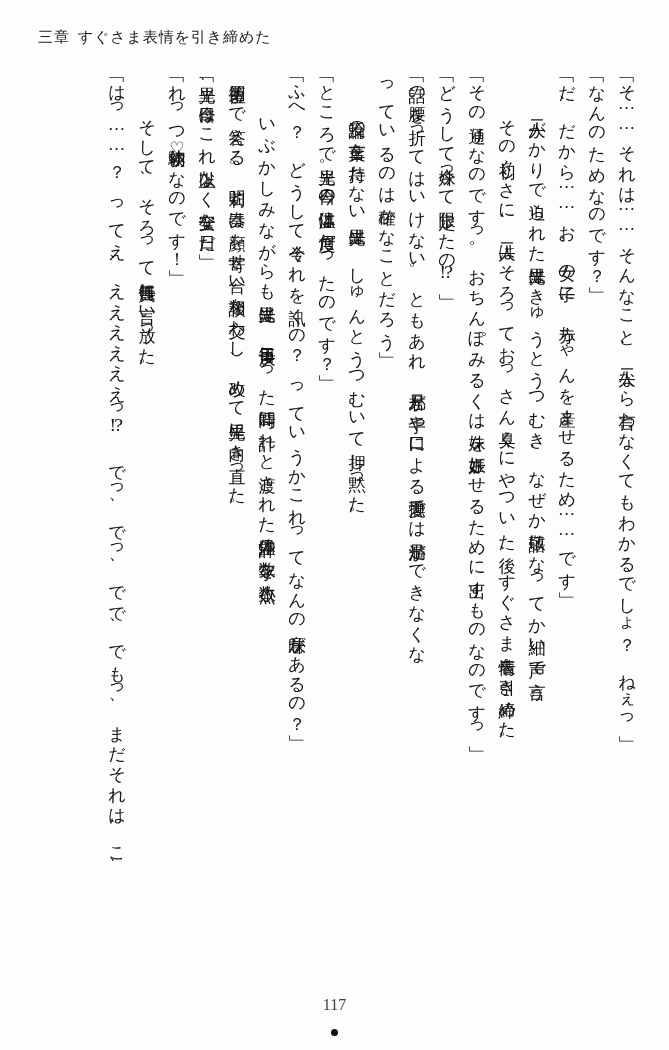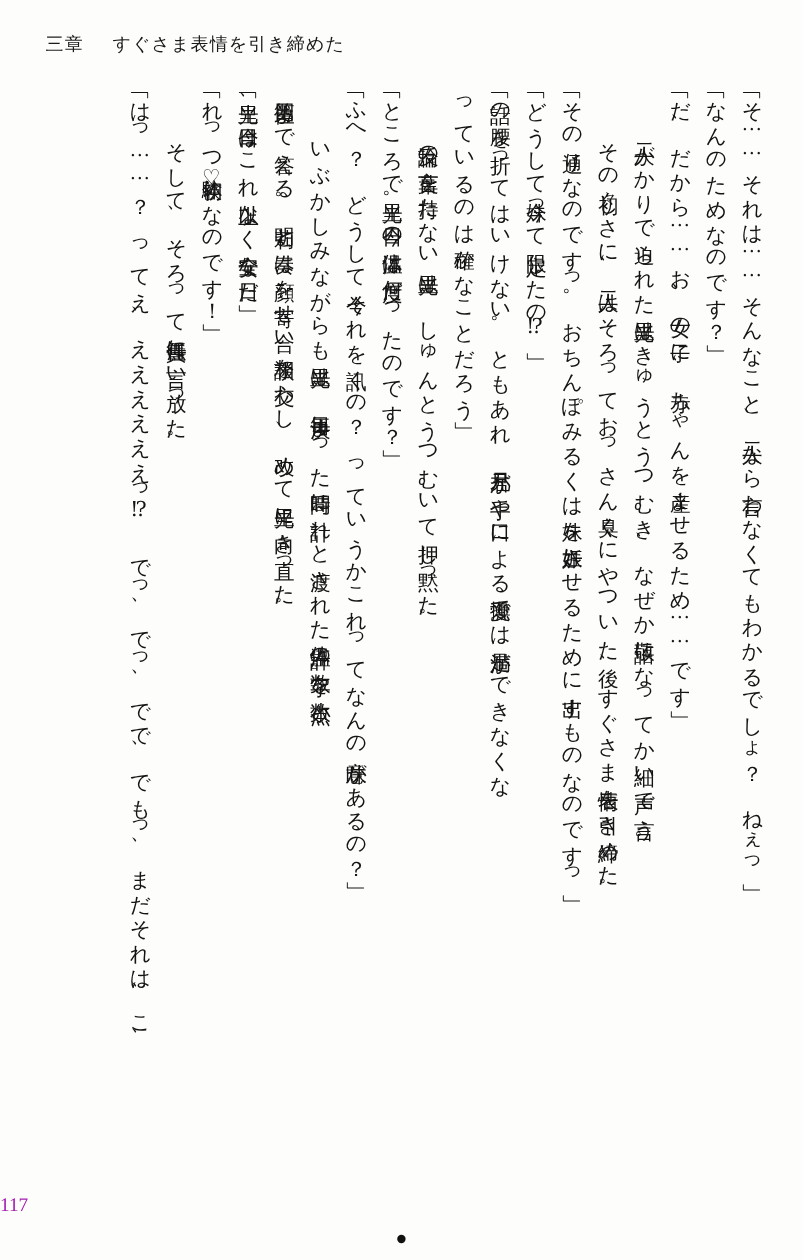--- a/index.html
+++ b/index.html
@@ -29,21 +29,21 @@
   .running-head {
     position: absolute;
     left: 38px;
     top: 28px;
     font-size: 15px;
     letter-spacing: 0.06em;
     color: #1a1a1a;
     white-space: nowrap;
   }
   .running-head .chap-num {
-    margin-right: 24px;
+    margin-right: 8px;
   }
 
   
   .body-text {
     position: absolute;
     right: 34px;
     top: 72px;
     height: 900px;
     width: 600px;
     display: flex;
@@ -70,23 +70,23 @@
   
   .col.indent {
     padding-top: 17px;
   }
 
   .page-number {
     position: absolute;
     left: 0;
     right: 0;
     bottom: 36px;
-    text-align: left;
+    text-align: center;
     font-size: 16px;
-    color: #a21caf;
+    color: #404040;
     font-family: "Liberation Serif", "DejaVu Serif", serif;
   }
 
   .page-dot {
     position: absolute;
     left: 50%;
     bottom: 14px;
     width: 7px;
     height: 7px;
     margin-left: -3.5px;

